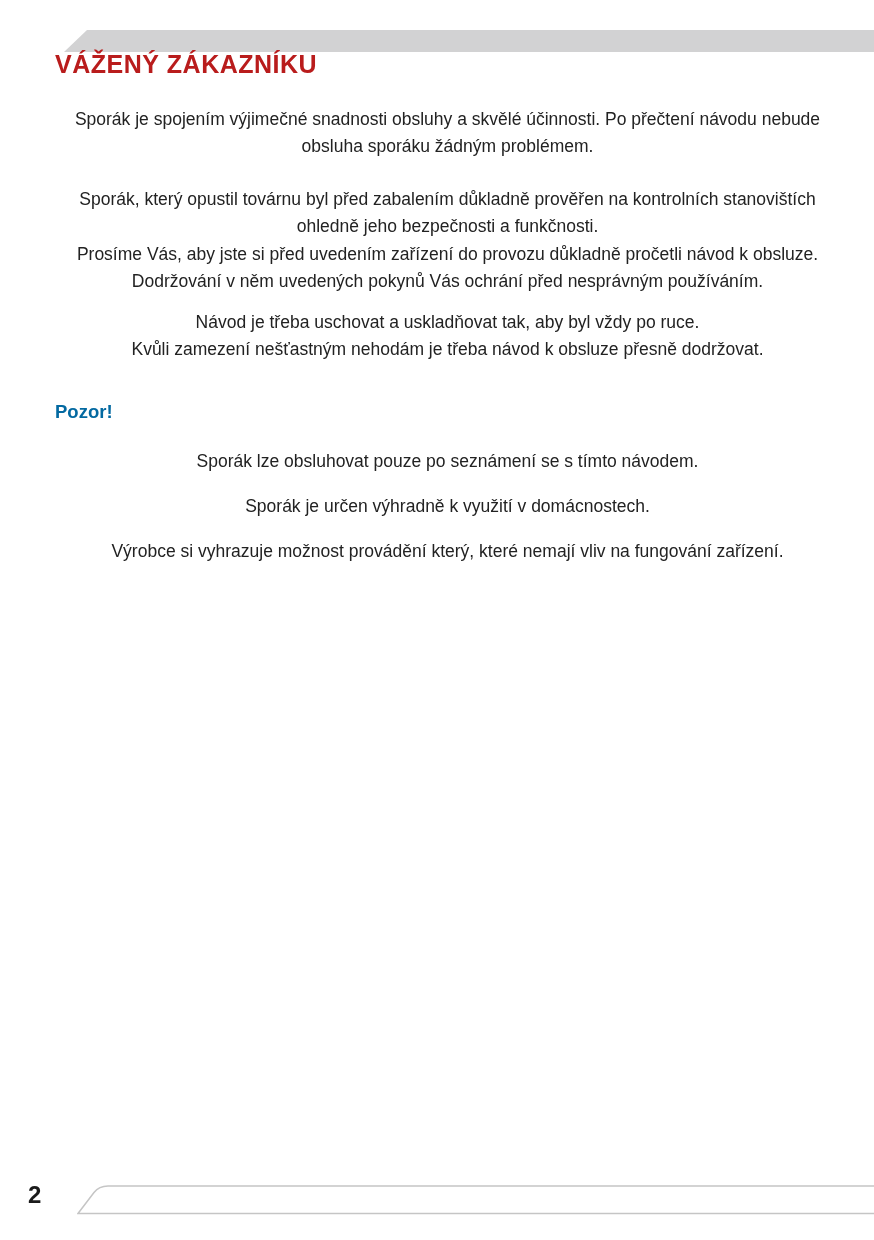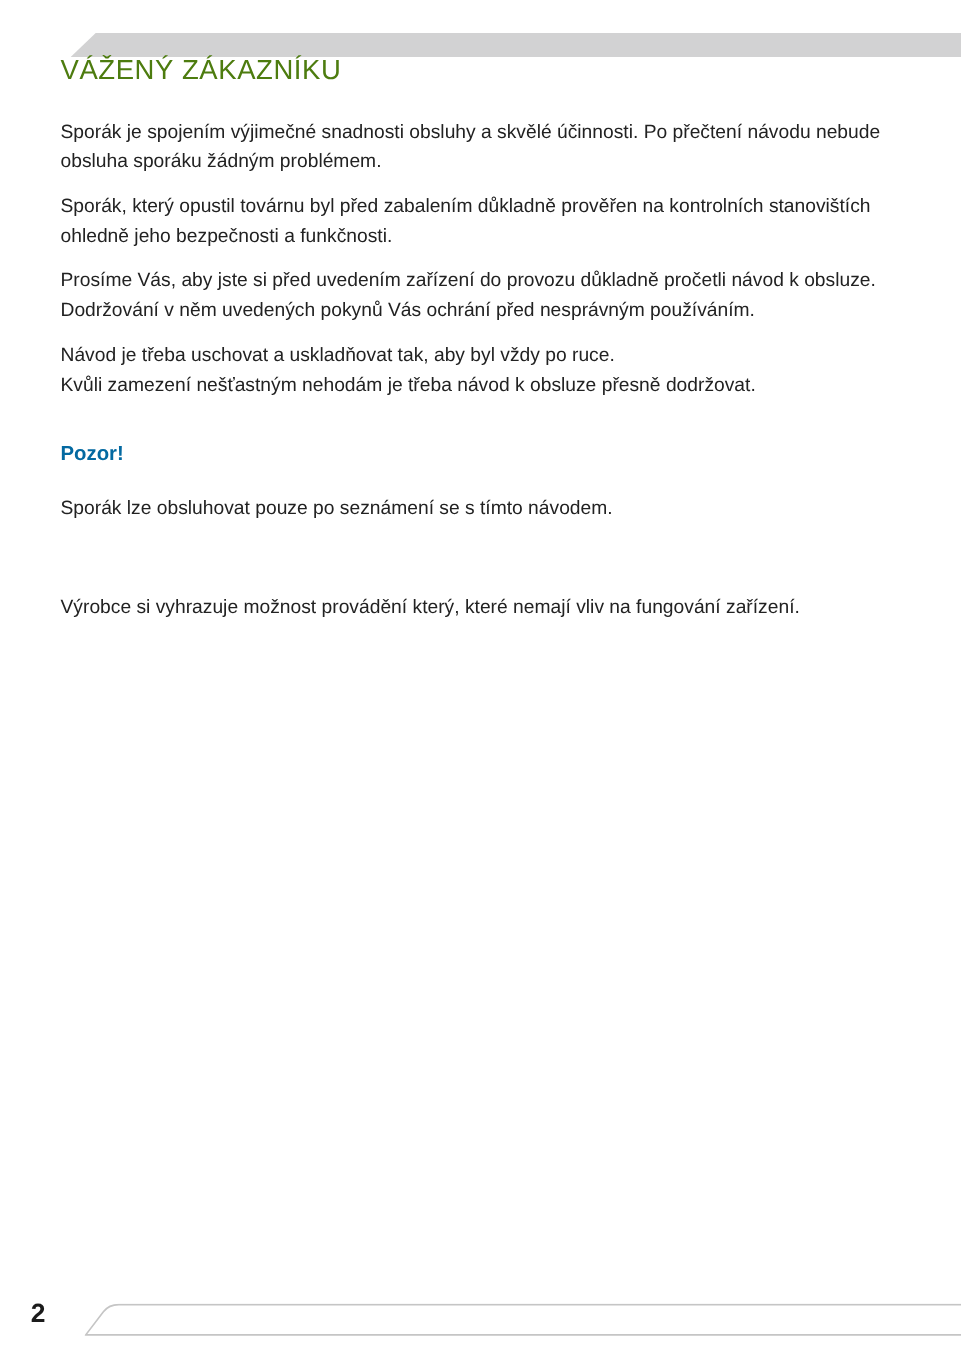--- a/index.html
+++ b/index.html
@@ -24,34 +24,35 @@
     height: 22px;
     background: #d2d2d3;
     clip-path: polygon(23px 0, 100% 0, 100% 100%, 0 100%);
   }
   .page-title {
     position: absolute;
     left: 55px;
     top: 50px;
     margin: 0;
     font-size: 25px;
-    font-weight: normal;
+    font-weight: bold;
     letter-spacing: 0.5px;
-    color: #4d7c0f;
+    color: #b91c1c;
     white-space: nowrap;
   }
   .para {
     position: absolute;
     left: 55px;
     width: 785px;
     margin: 0;
     font-size: 17.5px;
     line-height: 27px;
     white-space: pre-line;
     color: #222222;
+    text-align: center;
   }
   .warn-heading {
     position: absolute;
     left: 55px;
     margin: 0;
     font-size: 18.5px;
     font-weight: bold;
     color: #0369a1;
   }
   .page-number {
@@ -75,33 +76,34 @@
 
 <div class="page">
 
   <div class="top-bar"></div>
 
   <h1 class="page-title">VÁŽENÝ ZÁKAZNÍKU</h1>
 
   <p class="para" style="top:106px">Sporák je spojením výjimečné snadnosti obsluhy a skvělé účinnosti. Po přečtení návodu nebude
 obsluha sporáku žádným problémem.</p>
 
-  <p class="para" style="top:174px">Sporák, který opustil továrnu byl před zabalením důkladně prověřen na kontrolních stanovištích
+  <p class="para" style="top:186px">Sporák, který opustil továrnu byl před zabalením důkladně prověřen na kontrolních stanovištích
 ohledně jeho bezpečnosti a funkčnosti.</p>
 
   <p class="para" style="top:309px">Návod je třeba uschovat a uskladňovat tak, aby byl vždy po ruce.
 Kvůli zamezení nešťastným nehodám je třeba návod k obsluze přesně dodržovat.</p>
 
   <p class="para" style="top:241px">Prosíme Vás, aby jste si před uvedením zařízení do provozu důkladně pročetli návod k obsluze.
 Dodržování v něm uvedených pokynů Vás ochrání před nesprávným používáním.</p>
 
   <h2 class="warn-heading" style="top:401px">Pozor!</h2>
 
   <p class="para" style="top:448px">Sporák lze obsluhovat pouze po seznámení se s tímto návodem.</p>
 
+  <p class="para" style="top:493px">Sporák je určen výhradně k využití v domácnostech.</p>
 
   <p class="para" style="top:538px">Výrobce si vyhrazuje možnost provádění který, které nemají vliv na fungování zařízení.</p>
 
   <span class="page-number">2</span>
 
   <svg class="footer-bar" viewBox="0 0 797 30" aria-hidden="true">
     <path d="M 797 1 L 31 1 Q 22 1 17 7.5 L 1 28.5 L 797 28.5" fill="#ffffff" stroke="#c5c5c5" stroke-width="1.5"></path>
   </svg>
 
 </div>

